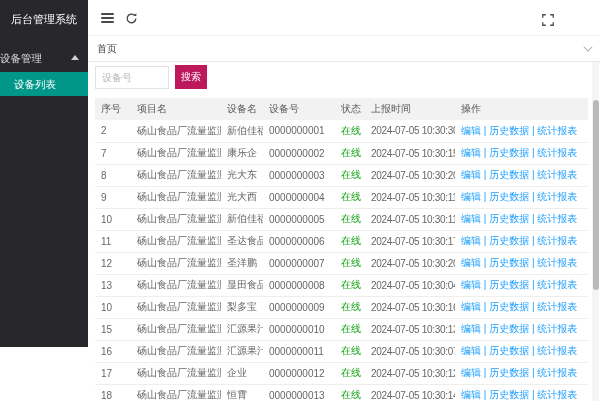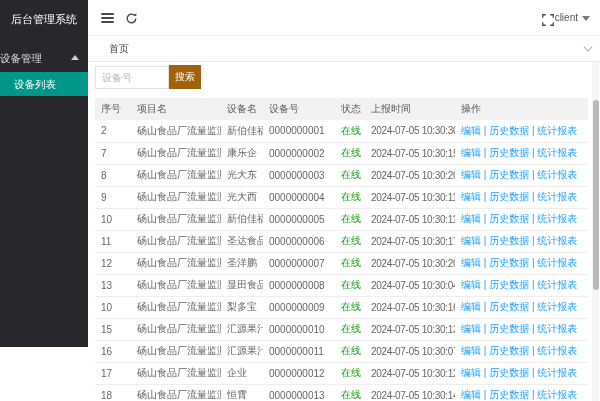--- a/index.html
+++ b/index.html
@@ -25,34 +25,34 @@
   .icon-burger { position:absolute; left:13px; top:13px; width:13px; height:11px; cursor:pointer; }
   .icon-burger i { display:block; height:2px; background:#4a4a4a; margin-bottom:2px; border-radius:1px; }
   .icon-refresh { position:absolute; left:37px; top:11px; cursor:pointer; }
   .icon-fullscreen { position:absolute; right:46px; top:12px; cursor:pointer; }
   .user-box { position:absolute; right:10px; top:0; height:36px; line-height:36px;
               font-size:10px; color:#555; cursor:pointer; }
   .caret-down { display:inline-block; width:0; height:0; margin-left:4px; vertical-align:middle;
               border-left:4px solid transparent; border-right:4px solid transparent;
               border-top:5px solid #777; }
 
-  .tabbar { height:26px; border-bottom:1px solid #e8e8e8; display:flex; padding-left:12px; position:relative; }
+  .tabbar { height:26px; border-bottom:1px solid #e8e8e8; display:flex; padding-left:0; position:relative; }
   .tab { font-size:10px; color:#444; padding:0 9px; line-height:25px; cursor:pointer; white-space:nowrap; }
   .tab.active { background:#f1f1f1; border-top:3px solid #55555a; line-height:22px; }
   .tab-close { color:#999; margin-left:5px; font-size:10px; cursor:pointer; }
   .tabs-dropdown { position:absolute; right:8px; top:7px; width:8px; height:8px; cursor:pointer; }
   .tabs-dropdown::before { content:""; position:absolute; left:0; top:0; width:7px; height:7px;
               border-right:1.5px solid #999; border-bottom:1.5px solid #999; transform:rotate(45deg) scale(.8); }
 
   .content { position:absolute; top:62px; left:0; right:0; bottom:0; overflow:hidden; }
   .search-row { position:absolute; top:3px; left:7px; display:flex; align-items:center; }
   .search-input { width:74px; height:23px; border:1px solid #e2e2e2; font-size:10px;
               padding:0 6px; color:#333; outline:none; }
   .search-input::placeholder { color:#b5b5b5; }
-  .search-btn { width:32px; height:24px; background:#a16207; color:#fff;
+  .search-btn { margin-left:6px; width:32px; height:24px; background:#be185d; color:#fff;
               border:none; font-size:10px; cursor:pointer; }
 
   .table-wrap { position:absolute; top:36px; left:7px; width:493px; }
   table { border-collapse:collapse; table-layout:fixed; width:100%; font-size:10px; color:#666; }
   th { background:#f2f2f2; height:22px; font-weight:normal; text-align:left; padding-left:6px;
        color:#5a5a5a; white-space:nowrap; overflow:hidden; }
   td { height:22px; border-bottom:1px solid #eee; padding-left:6px; white-space:nowrap; overflow:hidden; }
   td.time-cell { letter-spacing:-0.3px; }
   a.op-link { color:#1E9FFF; text-decoration:none; cursor:pointer;font-family:Liberation Serif, serif; }
   .sep { color:#1E9FFF; }
@@ -90,23 +90,20 @@
       </svg>
     </span>
     <span class="icon-fullscreen">
       <svg width="12" height="12" viewBox="0 0 16 16" fill="none" stroke="#4a4a4a" stroke-width="1.7">
         <path d="M1 5V1h4"></path>
           <path d="M11 1h4v4"></path>
           <path d="M15 11v4h-4"></path>
           <path d="M5 15H1v-4"></path>
       </svg>
     </span>
-    <span class="user-box">
-      <span>client</span><i class="caret-down"></i>
-    </span>
   </div>
 
   <div class="tabbar">
     <div class="tab">
       <span>首页</span>
     </div>
     <span class="tabs-dropdown"></span>
   </div>
 
   <div class="content">

